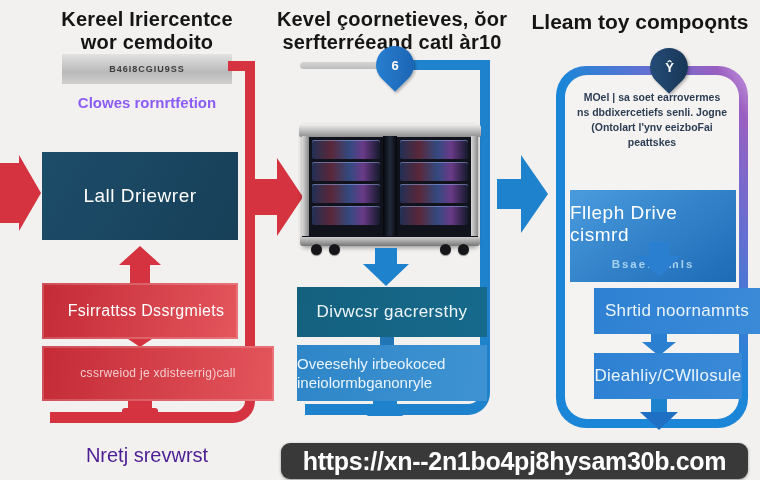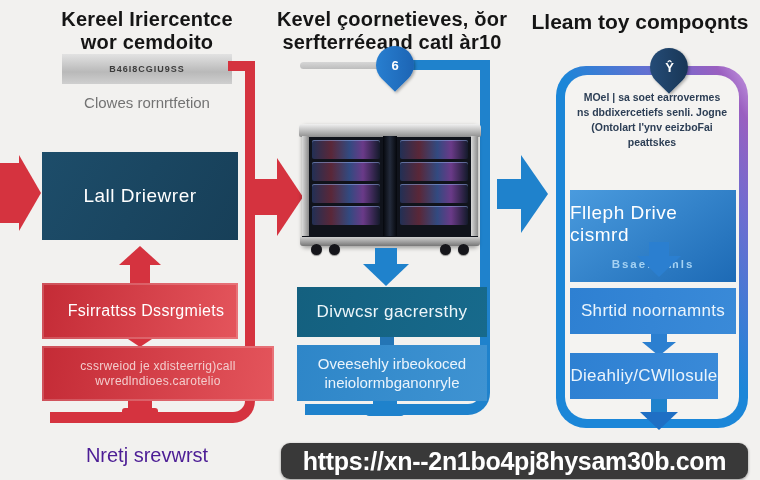--- a/index.html
+++ b/index.html
@@ -12,39 +12,39 @@
   .abs { position:absolute; }
   .ctr { text-align:center; }
 
   
   .col-title { font-weight:bold; color:#151515; font-size:20px; line-height:23px; letter-spacing:.2px; }
   .col-title-right { font-weight:bold; color:#151515; font-size:21px; }
 
   
   .gray-bar { background:linear-gradient(180deg,#e2e2e2,#b9b9b9 60%,#cfcfcf); display:flex; align-items:center; justify-content:center; }
   .gray-bar span { font-size:9px; color:#3c3c3c; letter-spacing:1px; font-weight:bold; }
-  .subtle { font-size:15px; font-weight:normal; color:#737373; }
+  .subtle { font-size:15px; font-weight:bold; color:#8b5cf6; }
   .navy-box { background:linear-gradient(120deg,#1d4d6a,#173f58); display:flex; align-items:center; justify-content:center; }
   .navy-box span { color:#fff; font-size:19px; letter-spacing:.5px; }
   .red-box { background:linear-gradient(100deg,#c42b36,#e4555c); display:flex; flex-direction:column; align-items:center; justify-content:center; box-shadow: inset 0 0 0 2px rgba(255,255,255,.18); }
   .red-box .big { color:#fff; font-size:16px; letter-spacing:.3px;margin-left:12px; }
   .red-box .sm  { color:#f3cdcd; font-size:12px; line-height:15px; letter-spacing:.3px; }
   .red-fill { background:#d5333f; }
   .red-path-main { border-right:10px solid #d5333f; border-bottom:11px solid #d5333f; border-bottom-right-radius:22px; }
   .footer-label { font-size:20px; font-weight:normal; color:#4c1d95; }
 
   
   .tri { width:0; height:0; }
 
   
   .note { font-size:13px; color:#4c4c4c; line-height:18px; }
   .blue-path-main { border-right:10px solid #1f82cc; border-bottom:11px solid #1f82cc; border-bottom-right-radius:22px; }
   .teal-box { background:linear-gradient(100deg,#14607f,#176a8c); display:flex; align-items:center; justify-content:center; }
   .teal-box span { color:#eef6fa; font-size:17px; letter-spacing:.4px; }
-  .blue-box { background:linear-gradient(100deg,#2e86c8,#3f93d2); display:flex; flex-direction:column; align-items:center; justify-content:center; }
+  .blue-box { background:linear-gradient(100deg,#2e86c8,#3f93d2); display:flex; flex-direction:column; justify-content:center; }
   .blue-box .l { color:#eaf4fc; font-size:15px; line-height:19px; }
 
   
   .pin { border-radius:50% 50% 50% 0; transform:rotate(-45deg); display:flex; align-items:center; justify-content:center; }
   .pin .g { transform:rotate(45deg); color:#fff; font-size:13px; font-weight:bold; }
 
   
   .server { background:#10131b; border-radius:4px; box-shadow:0 2px 4px rgba(0,0,0,.35); }
   .srv-top { position:absolute; left:-3px; right:-3px; top:0; height:13px; background:linear-gradient(180deg,#f0f0f0,#8f8f8f); border-radius:4px 4px 2px 2px; }
   .srv-rail { position:absolute; top:12px; bottom:10px; width:7px; background:linear-gradient(90deg,#dadada,#8a8a8a); }
@@ -56,21 +56,21 @@
   .srv-bot { position:absolute; left:-2px; right:-2px; bottom:0; height:9px; background:linear-gradient(180deg,#cfcfcf,#777); border-radius:0 0 3px 3px; }
   .wheel { position:absolute; width:11px; height:11px; border-radius:50%; background:#15151a; bottom:-9px; box-shadow:0 1px 1px rgba(0,0,0,.4); }
 
   
   .grad-rect { background:linear-gradient(60deg,#1b86d8 52%,#6f6cd0 78%,#9a5fc0 92%,#c59ae2); border-radius:30px; }
   .grad-rect-inner { position:absolute; inset:9px; background:#f4f3f1; border-radius:22px; }
   .rnote { font-size:10.5px; color:#2c3e55; line-height:15px; font-weight:bold; }
   .rbox1 { background:linear-gradient(145deg,#4a9bde,#1d6ab5); display:flex; flex-direction:column; align-items:center; justify-content:center; gap:12px;margin-top:40px; }
   .rbox1 .t { color:#fff; font-size:19px; letter-spacing:.5px; }
   .rbox1 .s { color:#a5d2f3; font-size:11.5px; letter-spacing:2px; font-weight:bold; }
-  .rbox { background:linear-gradient(100deg,#2e80d2,#3a8ad8); display:flex; align-items:center; justify-content:center; }
+  .rbox { background:linear-gradient(100deg,#2e80d2,#3a8ad8); display:flex; align-items:center; justify-content:center;margin-left:24px; }
   .rbox span { color:#eaf4fc; font-size:17px; letter-spacing:.3px; }
 
   
   .url-bar { background:#393939; border-radius:9px; display:flex; align-items:center; justify-content:center; z-index:10; box-shadow:0 1px 3px rgba(0,0,0,.4); }
   .url-bar span { color:#fff; font-weight:bold; font-size:25px; letter-spacing:-.3px; }
 </style>
 </head>
 <body>
 
 <div id="canvas">
@@ -102,21 +102,20 @@
   <div class="abs red-fill" style="left:130px; top:263px; width:20px; height:20px;"></div>
 
   <div class="abs red-box" style="left:42px; top:283px; width:196px; height:56px;">
     <span class="big">Fsirrattss Dssrgmiets</span>
   </div>
 
   <div class="abs tri" style="left:128px; top:339px; border-left:12px solid transparent; border-right:12px solid transparent; border-top:8px solid #d5333f;"></div>
 
   <div class="abs red-box" style="left:42px; top:346px; width:232px; height:55px;">
     <span class="sm">cssrweiod je xdisteerrig)call</span>
-    <span class="sm">wvredlndioes.carotelio</span>
   </div>
 
   <div class="abs ctr footer-label" style="left:47px; top:444px; width:200px; z-index:1;">Nretj srevwrst</div>
 
   <div class="abs red-fill" style="left:255px; top:179px; width:24px; height:36px;"></div>
   <div class="abs tri" style="left:277px; top:158px; border-top:39px solid transparent; border-bottom:39px solid transparent; border-left:26px solid #d5333f;"></div>
 
   <div class="abs ctr col-title" style="left:272px; top:8px; width:240px;">
     <div>Kevel çoornetieves, ŏor</div>
     <div>serfterréeand catl àr10</div>

